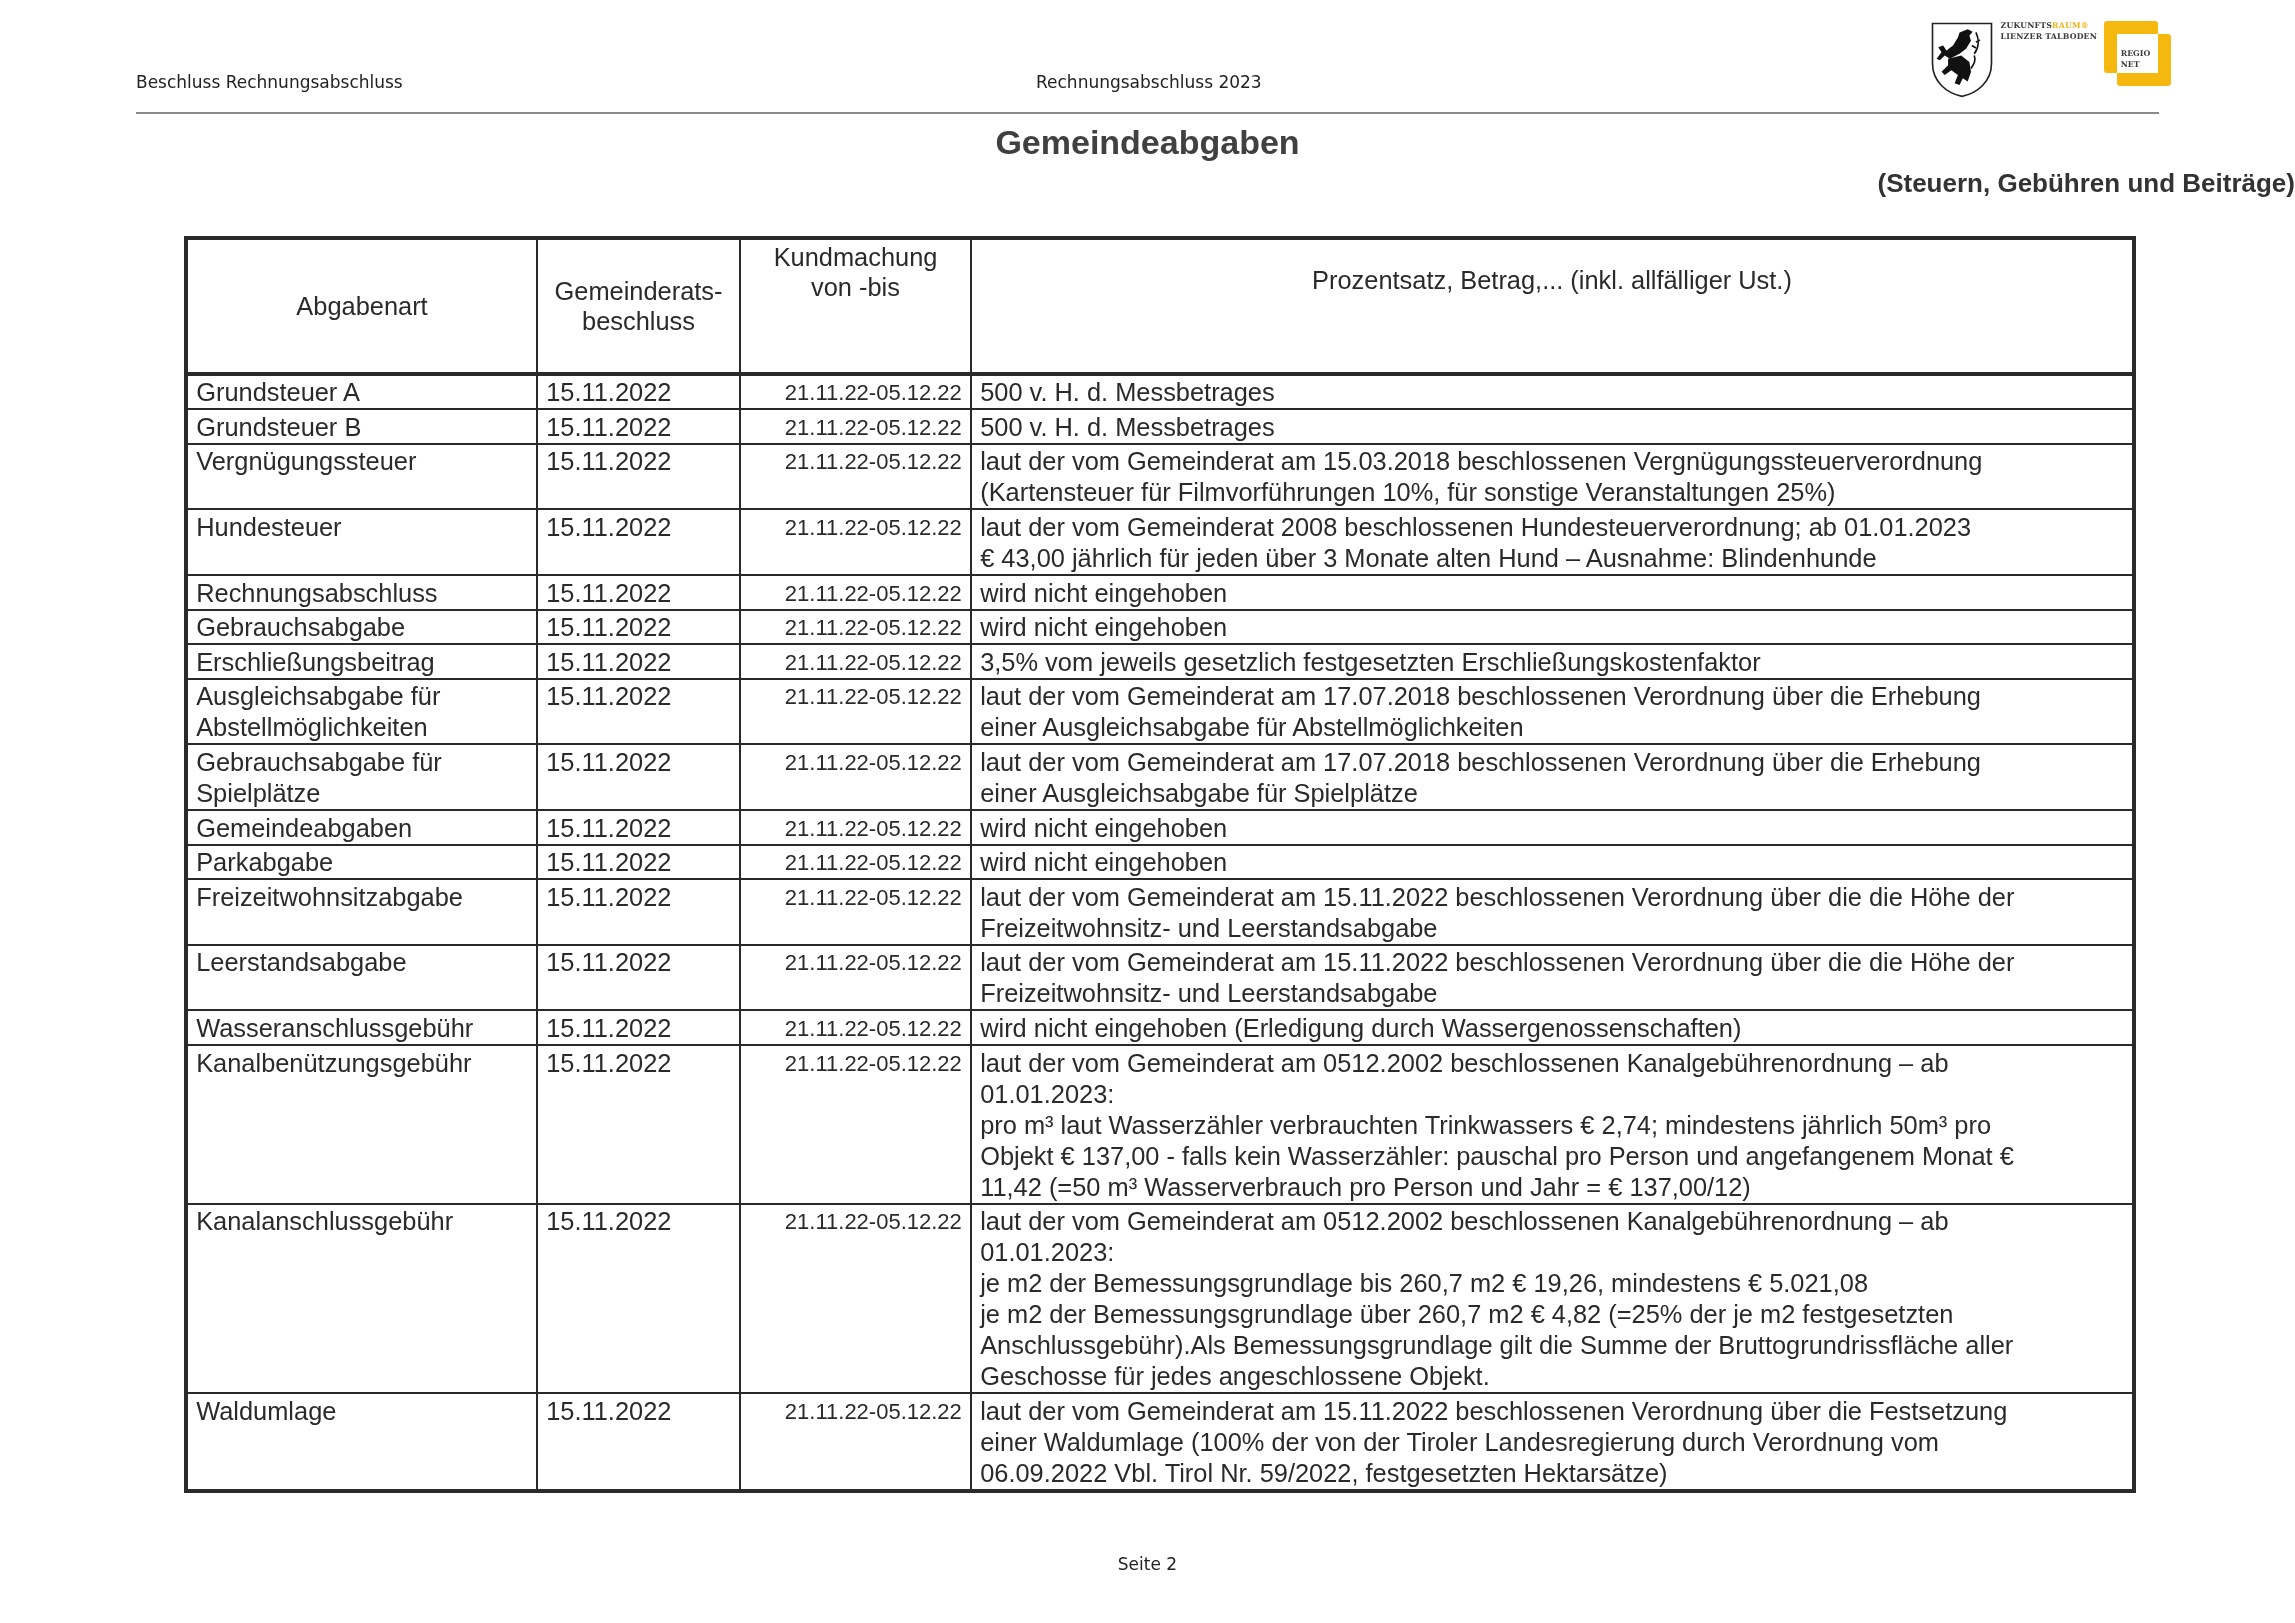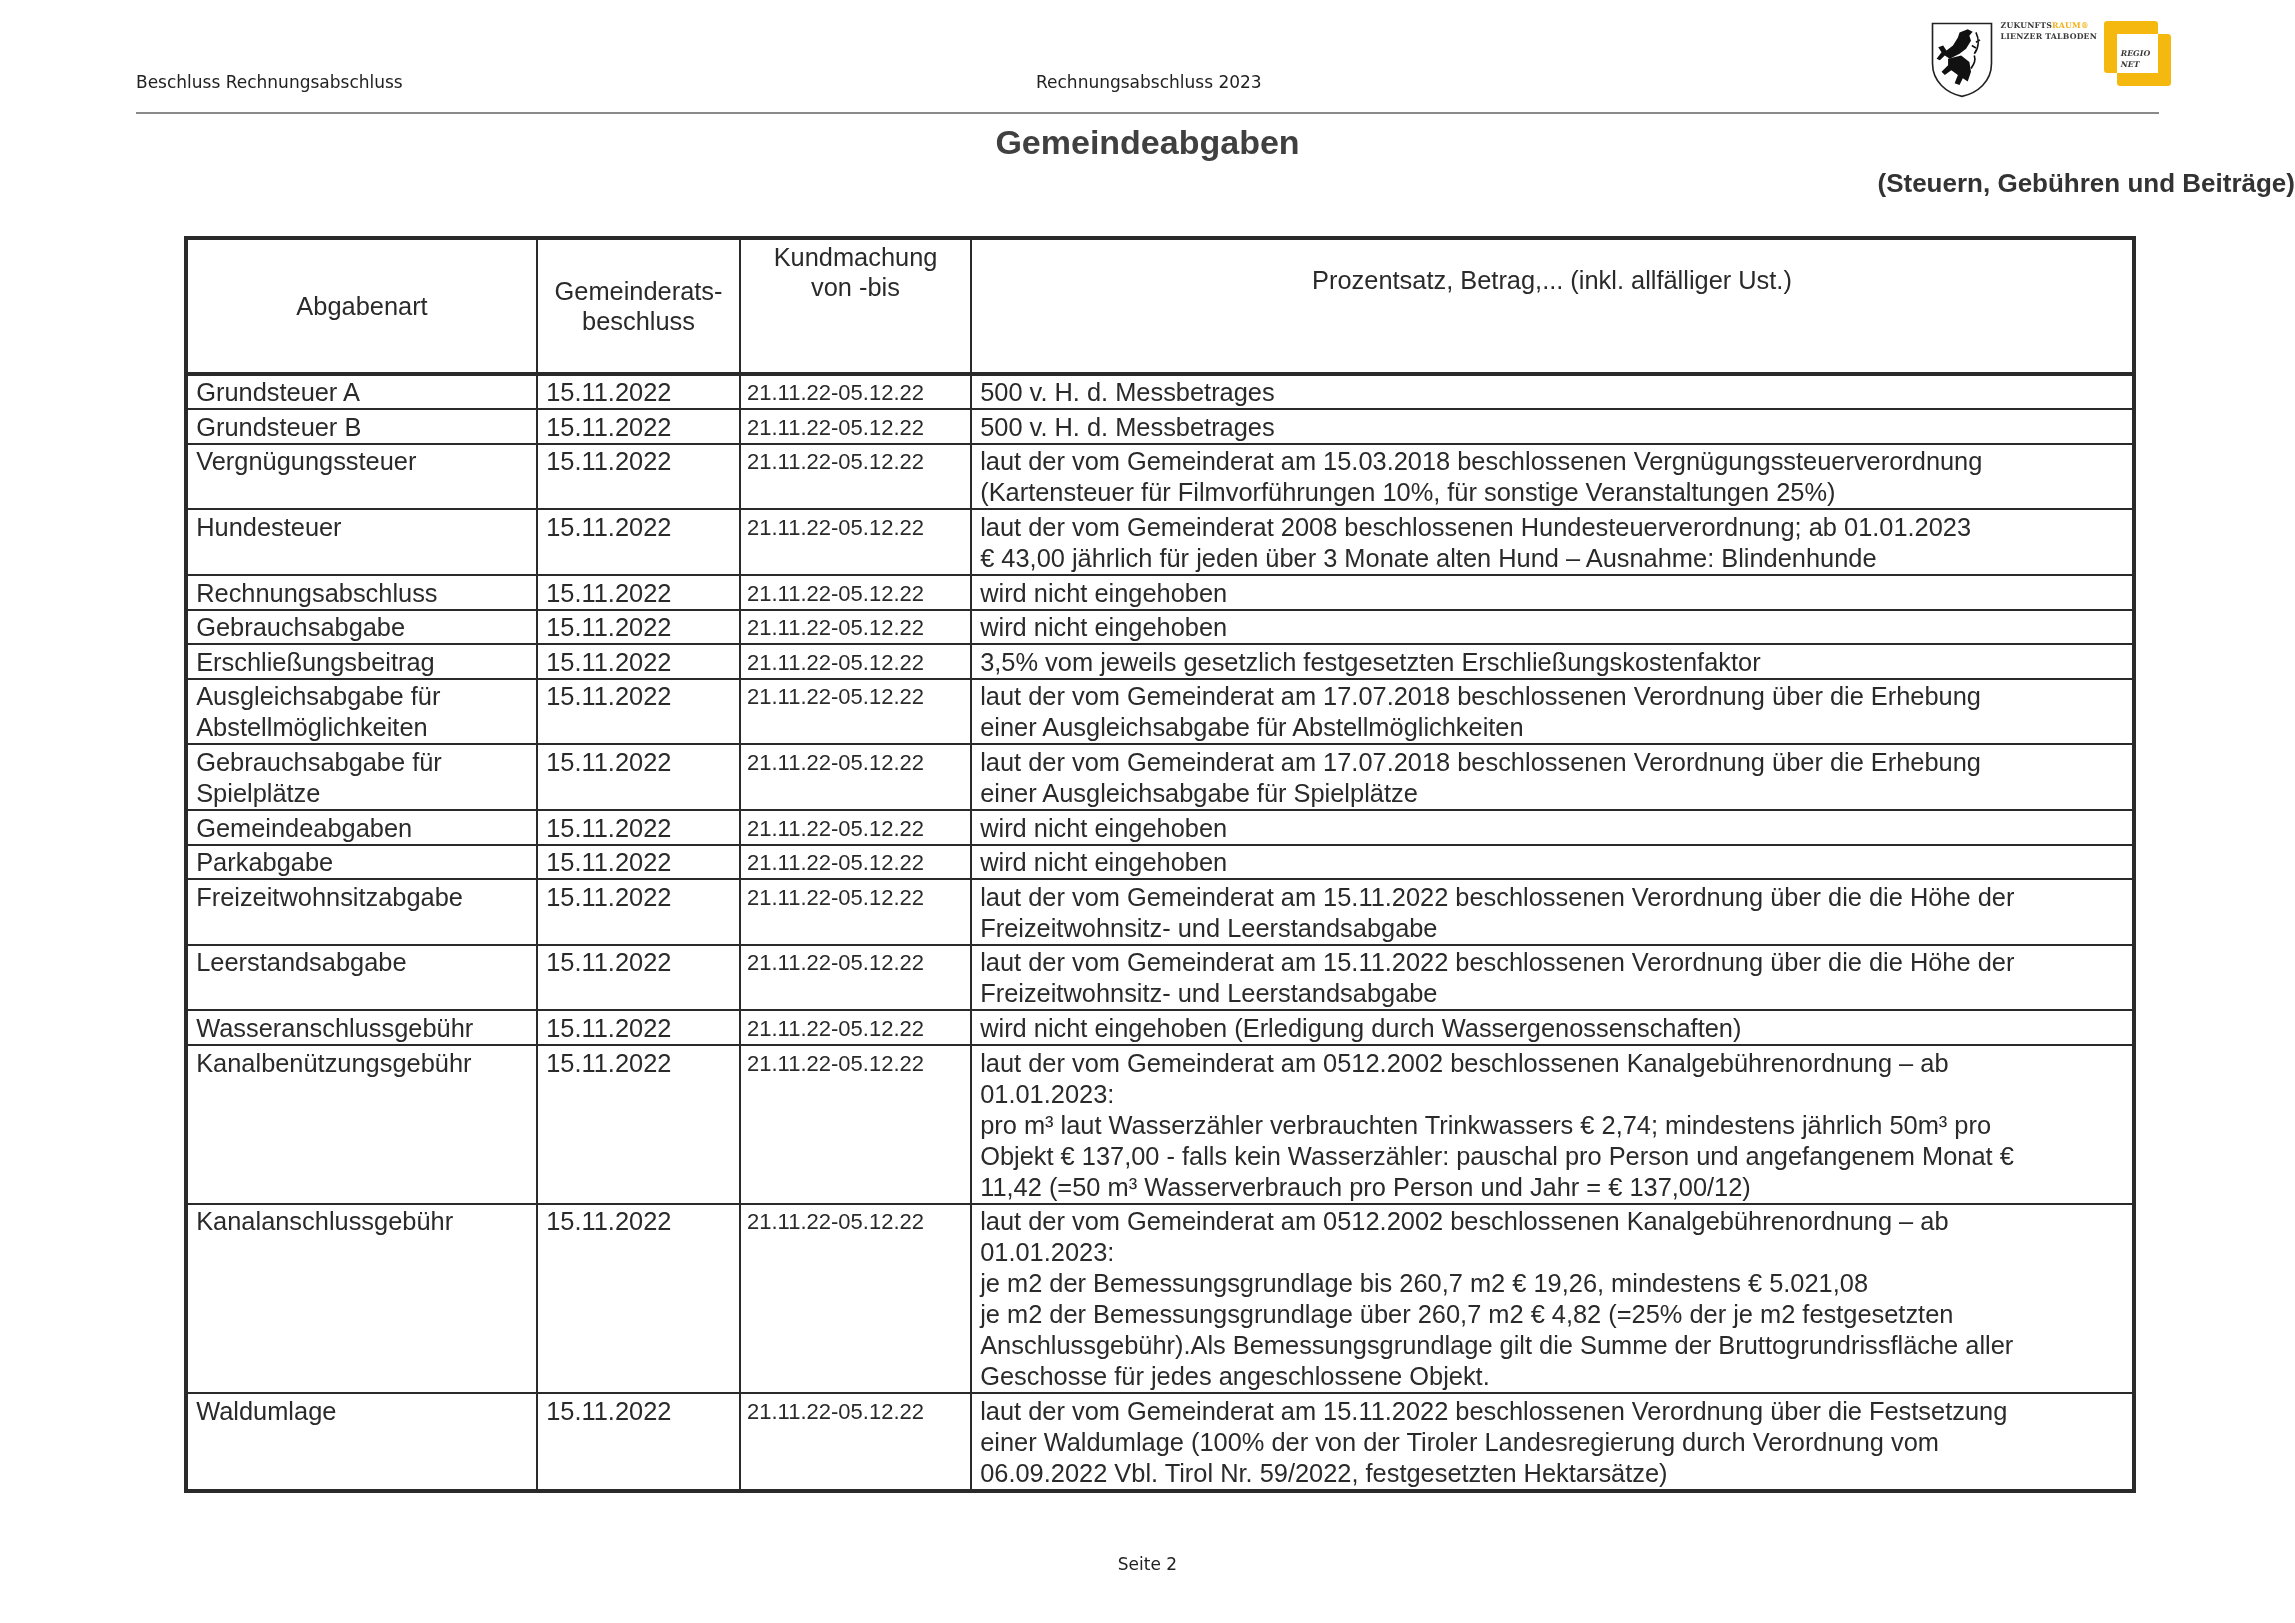--- a/index.html
+++ b/index.html
@@ -6,35 +6,35 @@
   body { width: 2295px; height: 1623px; position: relative; overflow: hidden; color: #222; }
 
   .hdr-left { position: absolute; left: 136px; top: 72px; font-family: "DejaVu Sans", sans-serif; font-size: 17px; color: #222; }
   .hdr-center { position: absolute; left: 1036px; top: 72px; font-family: "DejaVu Sans", sans-serif; font-size: 17px; color: #222; }
   .hdr-rule { position: absolute; left: 136px; top: 112px; width: 2023px; height: 1.6px; background: #8a8a8a; }
 
   .logo-wrap { position: absolute; left: 1930px; top: 21px; height: 79px; display: flex; align-items: flex-start; }
   .crest { width: 64px; height: 77px; }
   .zr-text { margin-left: 6.6px; font-family: "DejaVu Serif", serif; font-weight: bold; font-size: 7.8px; line-height: 10.7px; color: #3a3a3a; letter-spacing: 0.2px; }
   .zr-text .raum { color: #f2b31a; }
-  .regio { position: relative; width: 71px; height: 69px; margin-left: 6.6px; font-style: italic; }
+  .regio { position: relative; width: 71px; height: 69px; margin-left: 6.6px; }
   .regio .sq1 { position: absolute; left: 0; top: 0; width: 54px; height: 52px; background: #f5b80f; border-radius: 3.3px; }
   .regio .sq2 { position: absolute; left: 13px; top: 13px; width: 54px; height: 52px; background: #f5b80f; border-radius: 3.3px; }
   .regio .inner { position: absolute; left: 13px; top: 13px; width: 41px; height: 39px; background: #fff; }
   .regio .lbl { position: absolute; left: 17px; top: 28px; font-family: "DejaVu Serif", serif; font-weight: bold; font-size: 7.8px; line-height: 10.7px; color: #3a3a3a; }
 
   .title { position: absolute; left: 0; width: 2295px; text-align: center; top: 123px; font-family: "Liberation Sans", sans-serif; font-weight: bold; font-size: 34px; color: #404040; }
   .subtitle { position: absolute; left: 0; width: 2295px; text-align: right; top: 168px; font-family: "Liberation Sans", sans-serif; font-weight: bold; font-size: 26px; color: #333; }
 
   table.abg { position: absolute; left: 184px; top: 236px; width: 1948px; border-collapse: collapse; border: 4.1px solid #2a2a2a;
     font-family: "Liberation Sans", sans-serif; font-size: 25.4px; color: #2a2a2a; table-layout: fixed; }
   table.abg th, table.abg td { border: 2.5px solid #2a2a2a; vertical-align: top; padding: 1.6px 8.2px 0 8.2px; line-height: 31px; }
   table.abg thead th { font-weight: normal; vertical-align: middle; text-align: center; height: 107px; line-height: 30px; padding: 0 4.9px; }
   table.abg thead tr { border-bottom: 4.9px solid #2a2a2a; }
-  table.abg td.kund { font-size: 22px; padding-left: 6px; }
+  table.abg td.kund { font-size: 22px; padding-left: 19px; text-align: right; }
   table.abg td.desc { white-space: pre-line; padding-left: 8.2px; }
 
   .footer { position: absolute; left: 0; width: 2295px; text-align: center; top: 1554px; font-family: "DejaVu Sans", sans-serif; font-size: 17px; color: #222; }
 </style>
 </head>
 <body>
 
 <div class="hdr-left">Beschluss Rechnungsabschluss</div>
 <div class="hdr-center">Rechnungsabschluss 2023</div>
 <div class="hdr-rule"></div>

